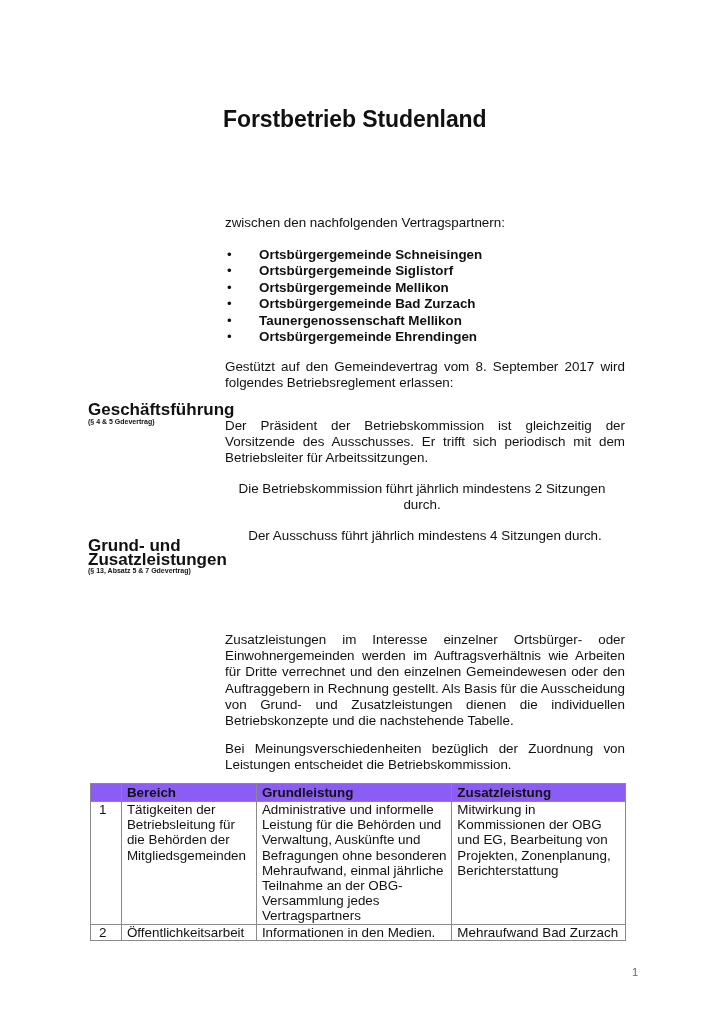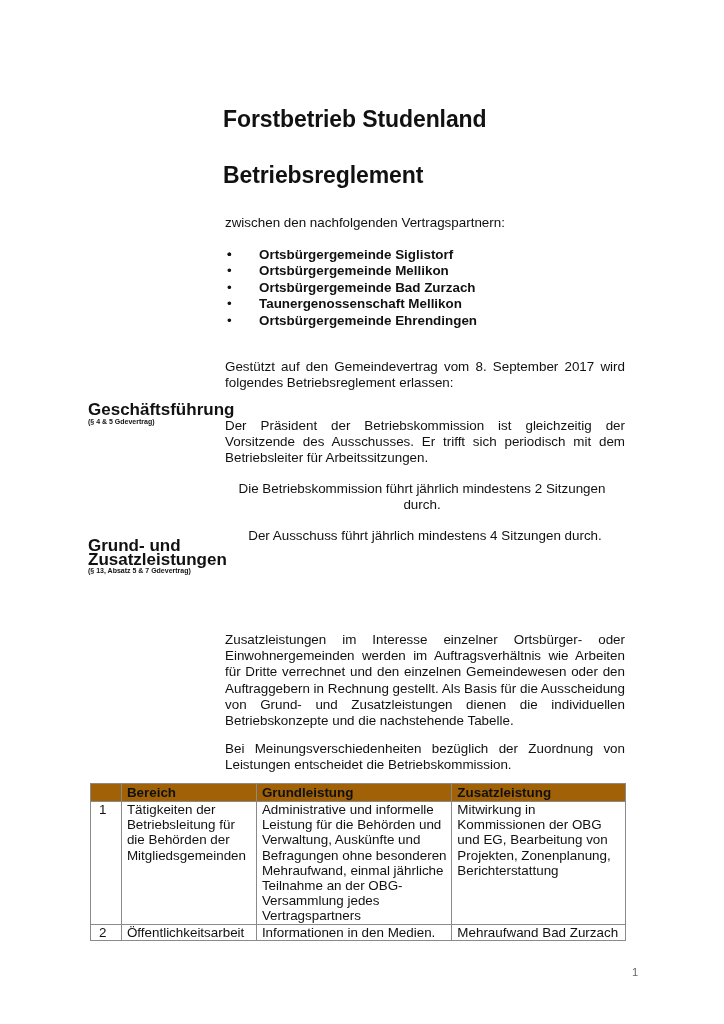--- a/index.html
+++ b/index.html
@@ -17,36 +17,35 @@
   .bullets li .dot { position: absolute; left: 2px; top: 0; font-weight: normal; }
   .side-title { font-size: 17px; font-weight: bold; line-height: 13.5px; }
   .side-sub { font-size: 7px; font-weight: bold; line-height: 9px; }
   table.reg {
     position: absolute; left: 90px; top: 783px; width: 536px;
     border-collapse: collapse; font-size: 13.4px; line-height: 15.2px;
   }
   table.reg th, table.reg td {
     border: 1px solid #8a8a8a; vertical-align: top; padding: 0 4px 0 5px; text-align: left;
   }
-  table.reg th { background: #a16207; font-weight: bold; height: 16px; padding-top: 1px; }
+  table.reg th { background: #8b5cf6; font-weight: bold; height: 16px; padding-top: 1px; }
   table.reg td.num { padding-left: 8px; }
   .footer { font-size: 11.2px; color: #666666; line-height: 14px; }
 </style>
 </head>
 <body>
 
 <div class="page">
 
   <div class="abs h1" style="left:223px; top:105px;">Forstbetrieb Studenland</div>
-  <div class="abs h1" style="left:223px; top:161px;">Betriebsreglement</div>
 
   <div class="abs body-text" style="left:225px; top:215px;">zwischen den nachfolgenden Vertragspartnern:</div>
 
   <ul class="abs bullets" style="left:225px; top:247px; width:420px;">
-    <li><span class="dot">•</span></li>
+    <li><span class="dot">•</span><span>Ortsbürgergemeinde Schneisingen</span></li>
     <li><span class="dot">•</span><span>Ortsbürgergemeinde Siglistorf</span></li>
     <li><span class="dot">•</span><span>Ortsbürgergemeinde Mellikon</span></li>
     <li><span class="dot">•</span><span>Ortsbürgergemeinde Bad Zurzach</span></li>
     <li><span class="dot">•</span><span>Taunergenossenschaft Mellikon</span></li>
     <li><span class="dot">•</span><span>Ortsbürgergemeinde Ehrendingen</span></li>
   </ul>
 
   <div class="abs body-text justify" style="left:225px; top:359px; width:400px;">Gestützt auf den Gemeindevertrag vom 8. September 2017 wird folgendes Betriebsreglement erlassen:</div>
 
   <div class="abs" style="left:88px; top:403px; width:135px;">

